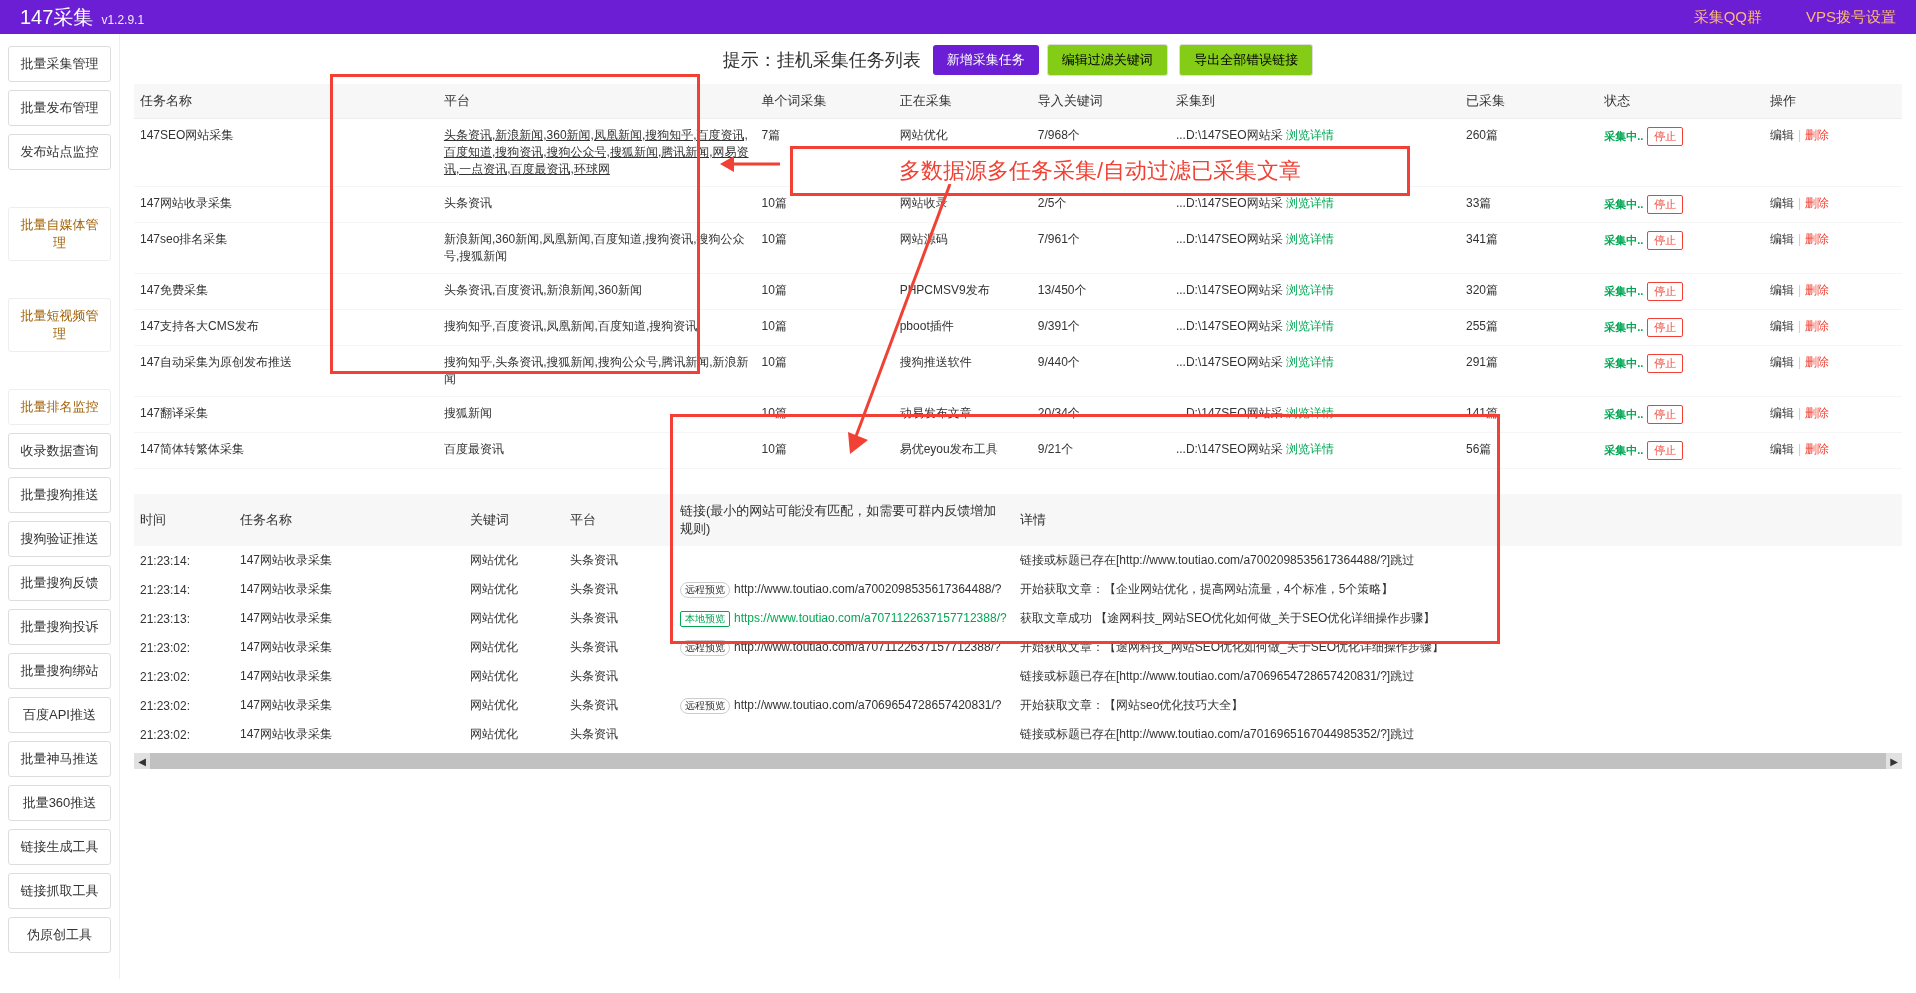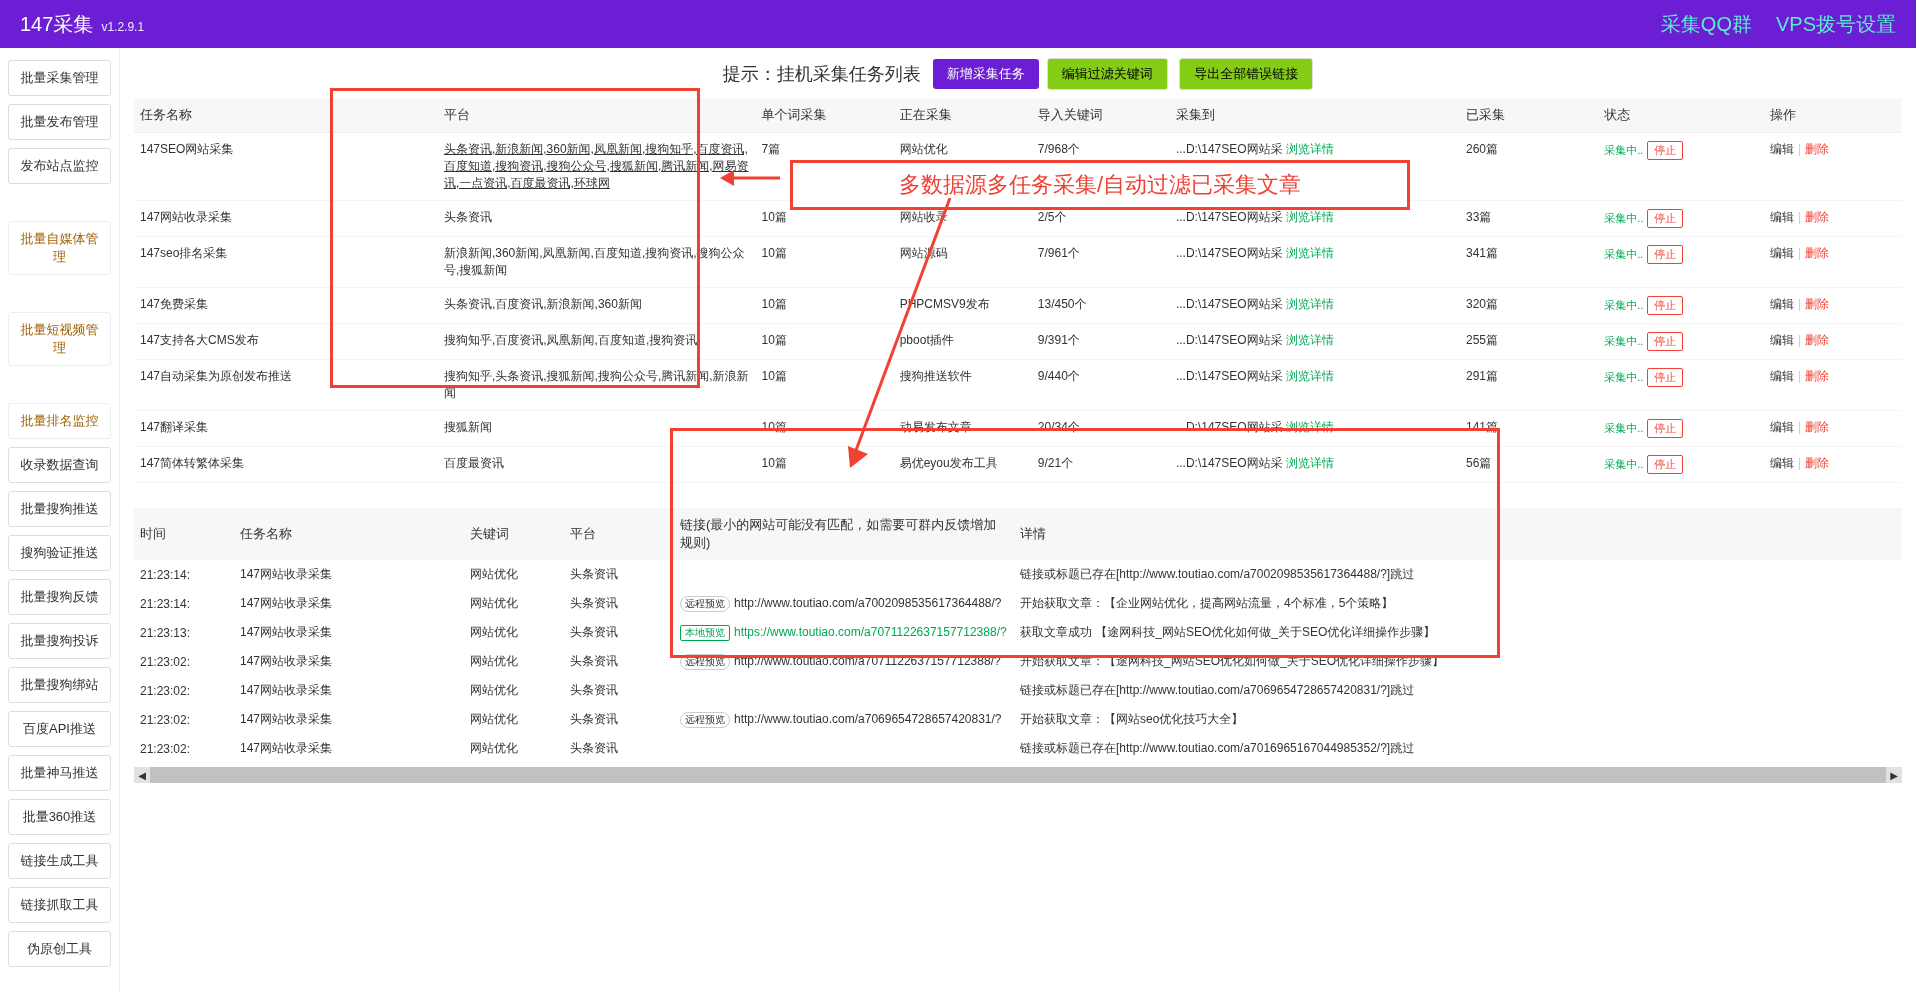--- a/index.html
+++ b/index.html
@@ -1,23 +1,23 @@
 <!DOCTYPE html>
 <html><head>
   <meta charset="utf-8">
   <style>
     * { margin: 0; padding: 0; box-sizing: border-box; }
     body { font-family: "Microsoft YaHei", Arial, sans-serif; font-size: 13px; background: #fff; color: #333; }
     
-    .header { background: #6b1ed4; color: #fff; height: 48px; display: flex; align-items: center; padding: 0 20px; justify-content: space-between; }
+    .header { background: #6b1ed4; color: #fff; height: 34px; display: flex; align-items: center; padding: 0 20px; justify-content: space-between; }
     .header-left { display: flex; align-items: baseline; gap: 8px; }
     .app-title { font-size: 20px; font-weight: 500; }
     .app-version { font-size: 12px; opacity: 0.9; }
     .header-right { display: flex; gap: 24px; }
-    .header-link { color: #5eead4; cursor: pointer; font-size: 20px; }
+    .header-link { color: #fdba74; cursor: pointer; font-size: 15px; margin-left: 20px; }
     
     .main-layout { display: flex; height: calc(100vh - 48px); }
     
     .sidebar { width: 120px; padding: 12px 8px; border-right: 1px solid #eee; display: flex; flex-direction: column; gap: 8px; overflow-y: auto; }
     .sidebar-item { padding: 8px 6px; text-align: center; border: 1px solid #ddd; border-radius: 3px; cursor: pointer; font-size: 13px; background: #fff; }
     .sidebar-item.disabled { color: #a16207; border-color: #eee; cursor: not-allowed; margin-top: 29px; }
     
     .content { flex: 1; padding: 10px 14px; overflow-y: auto; position: relative; }
     
     .top-panel { position: relative; margin-bottom: 10px; }
@@ -25,21 +25,21 @@
     .panel-title-group { display: flex; align-items: center; gap: 12px; }
     .panel-title { font-size: 18px; font-weight: 500; }
     .btn-primary { background: #6b1ed4; color: #fff; border: none; padding: 6px 14px; border-radius: 3px; cursor: pointer; font-size: 13px; }
     .btn-secondary { background: #84cc16; border: 1px solid #ddd; padding: 6px 14px; border-radius: 3px; cursor: pointer; font-size: 13px; margin-left: 8px; }
     
     .task-table { width: 100%; border-collapse: collapse; }
     .task-table th { text-align: left; padding: 8px 6px; background: #f7f7f7; font-weight: 500; font-size: 13px; border-bottom: 1px solid #eee; }
     .task-table td { padding: 8px 6px; font-size: 12px; vertical-align: top; border-bottom: 1px solid #f5f5f5; }
     
     .view-detail { color: #00a854; cursor: pointer; }
-    .status-collecting { color: #00a854; font-size: 11px; }
+    .status-collecting { color: #00a854; font-size: 11px; font-weight: bold; }
     .btn-stop { color: #f04134; border: 1px solid #f04134; padding: 1px 6px; font-size: 11px; border-radius: 2px; cursor: pointer; background: #fff; margin-left: 4px; }
     .action-edit { color: #333; cursor: pointer; }
     .action-delete { color: #f04134; cursor: pointer; }
     .action-sep { color: #ccc; margin: 0 4px; }
     
     .red-box-1 { position: absolute; border: 3px solid #f04134; top: 40px; left: 210px; width: 370px; height: 300px; pointer-events: none; z-index: 5; }
     .red-callout { position: absolute; border: 3px solid #f04134; top: 112px; left: 670px; width: 620px; height: 50px; display: flex; align-items: center; justify-content: center; color: #f04134; font-size: 22px; z-index: 5; background: rgba(255,255,255,0.85); pointer-events: none; }
     .red-arrow-1 { position: absolute; top: 110px; left: 600px; width: 60px; height: 40px; pointer-events: none; z-index: 5; }
     .red-arrow-2 { position: absolute; top: 150px; left: 720px; width: 120px; height: 270px; pointer-events: none; z-index: 5; }
     .red-box-2 { position: absolute; border: 3px solid #f04134; top: 380px; left: 550px; width: 830px; height: 230px; pointer-events: none; z-index: 5; }

